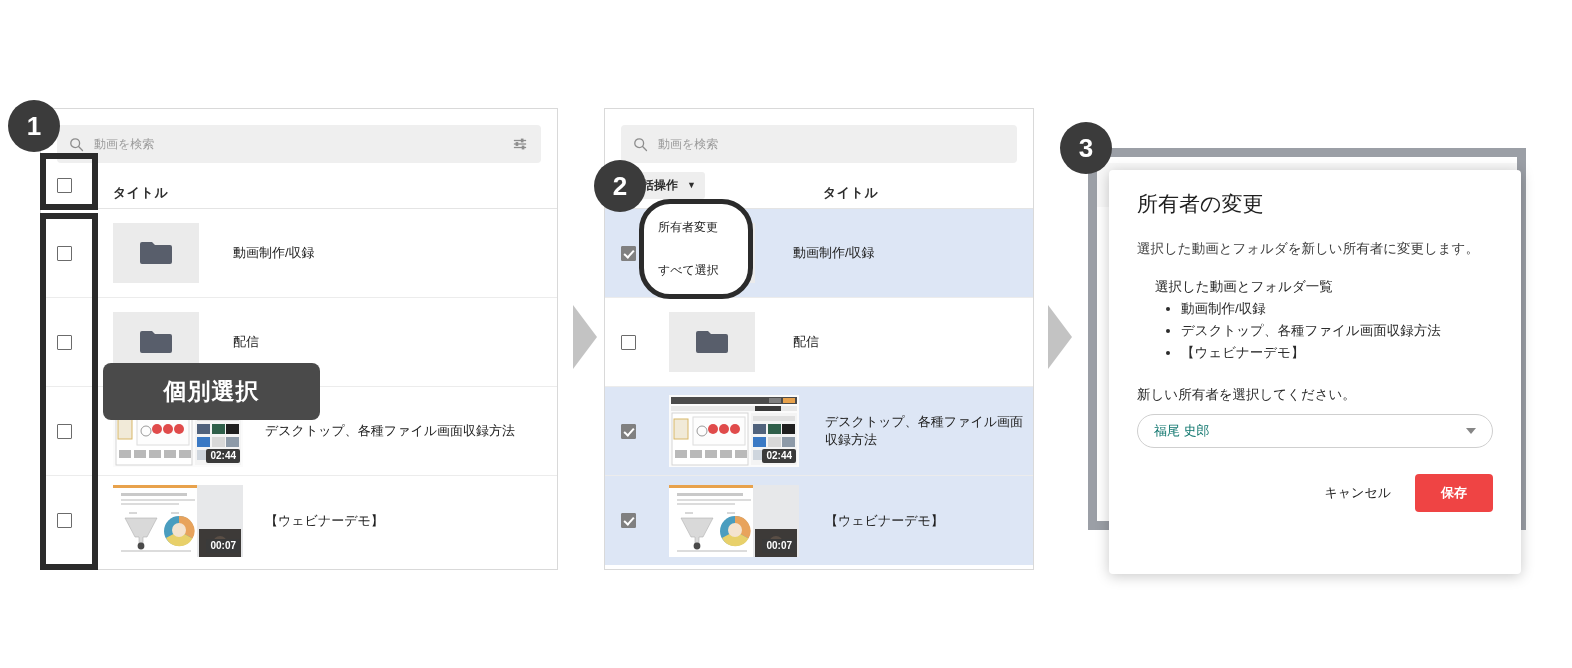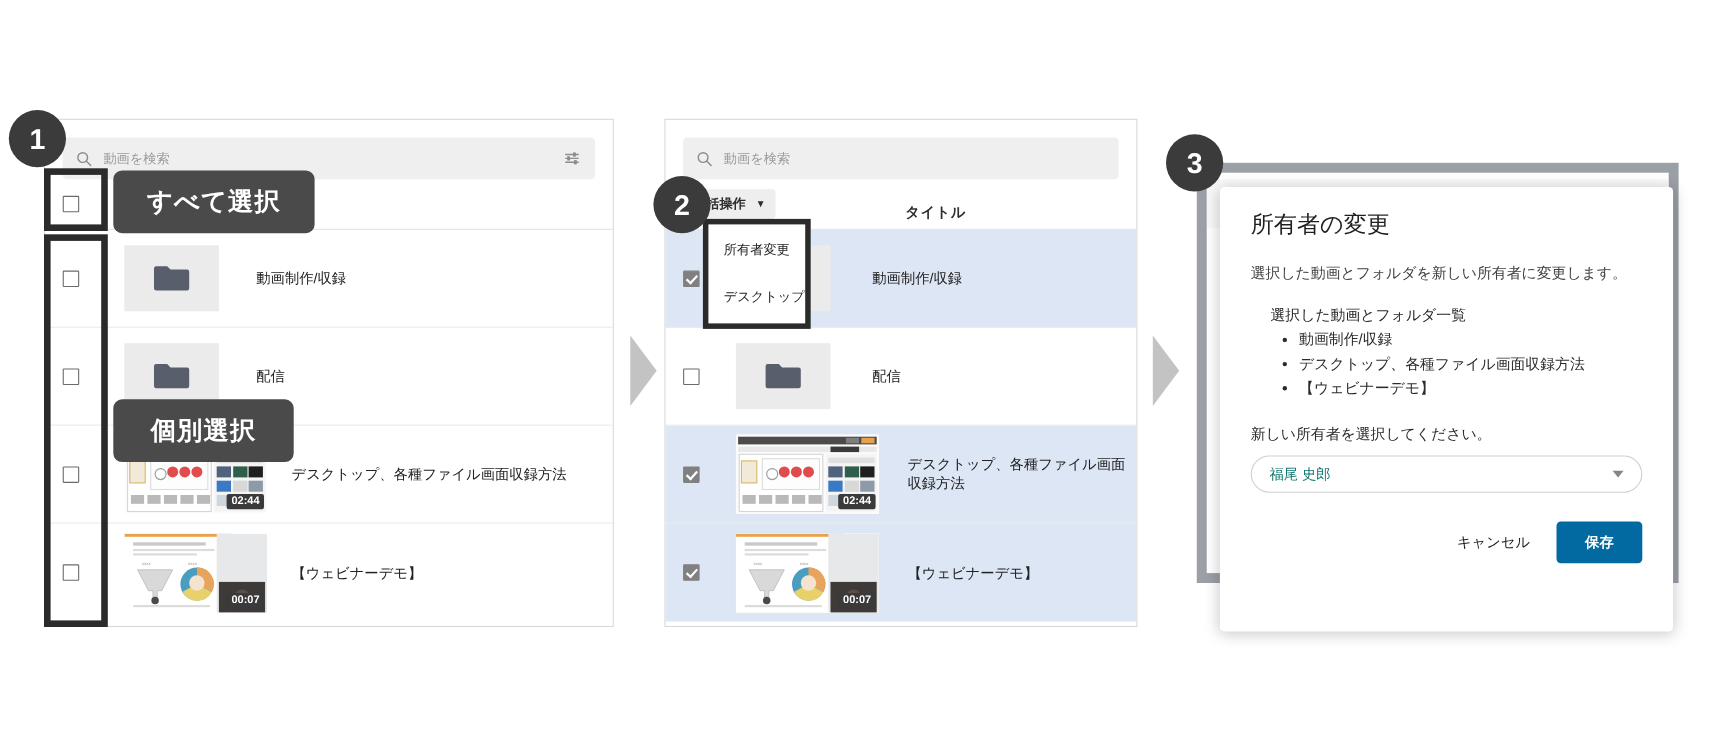--- a/index.html
+++ b/index.html
@@ -208,21 +208,21 @@
     border-right: 5px solid transparent;
     border-top: 6px solid #868686;
   }
   .btn-cancel {
     font-size: 13px; font-weight: normal; color: #1f1f1f;
     background: transparent; border: none; cursor: pointer;
     padding: 8px 10px;
   }
   .btn-save {
     font-size: 13px; font-weight: bold; color: #ffffff;
-    background: #0369a1; border: none; border-radius: 4px;
+    background: #ef4444; border: none; border-radius: 4px;
     padding: 10px 26px; cursor: pointer;
   }
 
   
   .mini { position: absolute; inset: 0; }
 </style>
 </head>
 <body>
 
 <div id="stage">
@@ -346,24 +346,21 @@
         <span class="dur">00:07</span>
       </div>
       <span class="row-title" style="margin-left:22px;">【ウェビナーデモ】</span>
     </div>
   </div>
 
   <div class="hl" style="left:40px; top:153px; width:58px; height:57px;"></div>
 
   <div class="hl" style="left:40px; top:213px; width:58px; height:357px;"></div>
 
-  <div class="tip" style="left:103px; top:155px; width:183px; height:57px;">
-    <span>すべて選択</span>
-  </div>
-  <div class="tip" style="left:103px; top:363px; width:164px; height:57px;">
+  <div class="tip" style="left:103px; top:363px; width:217px; height:57px;">
     <span>個別選択</span>
   </div>
 
   <div class="step-badge" style="left:8px; top:100px;">
     <span>1</span>
   </div>
 
   <div class="flow-arrow" style="left:573px; top:305px;"></div>
 
   <div class="panel" style="left:604px; top:108px; width:430px; height:462px;">
@@ -476,23 +473,23 @@
           <rect x="84" y="0" width="46" height="72" fill="#e7e8ea"></rect>
           <rect x="86" y="44" width="42" height="28" fill="#3d3a38"></rect>
           <circle cx="107" cy="58" r="7" fill="#5a4e45"></circle>
         </svg>
         <span class="dur">00:07</span>
       </div>
       <span class="row-title" style="margin-left:26px;">【ウェビナーデモ】</span>
     </div>
   </div>
 
-  <div class="bulk-menu" style="left:639px; top:199px; width:98px;">
+  <div class="bulk-menu" style="left:639px; top:199px; width:114px;border-radius:31px;">
     <div class="bulk-menu-item">所有者変更</div>
-    <div class="bulk-menu-item">デスクトップ</div>
+    <div class="bulk-menu-item">すべて選択</div>
   </div>
 
   <div class="step-badge" style="left:594px; top:160px;">
     <span>2</span>
   </div>
 
   <div class="flow-arrow" style="left:1048px; top:305px;"></div>
 
   <div class="outer-frame" style="left:1088px; top:148px; width:438px; height:382px;">
 

